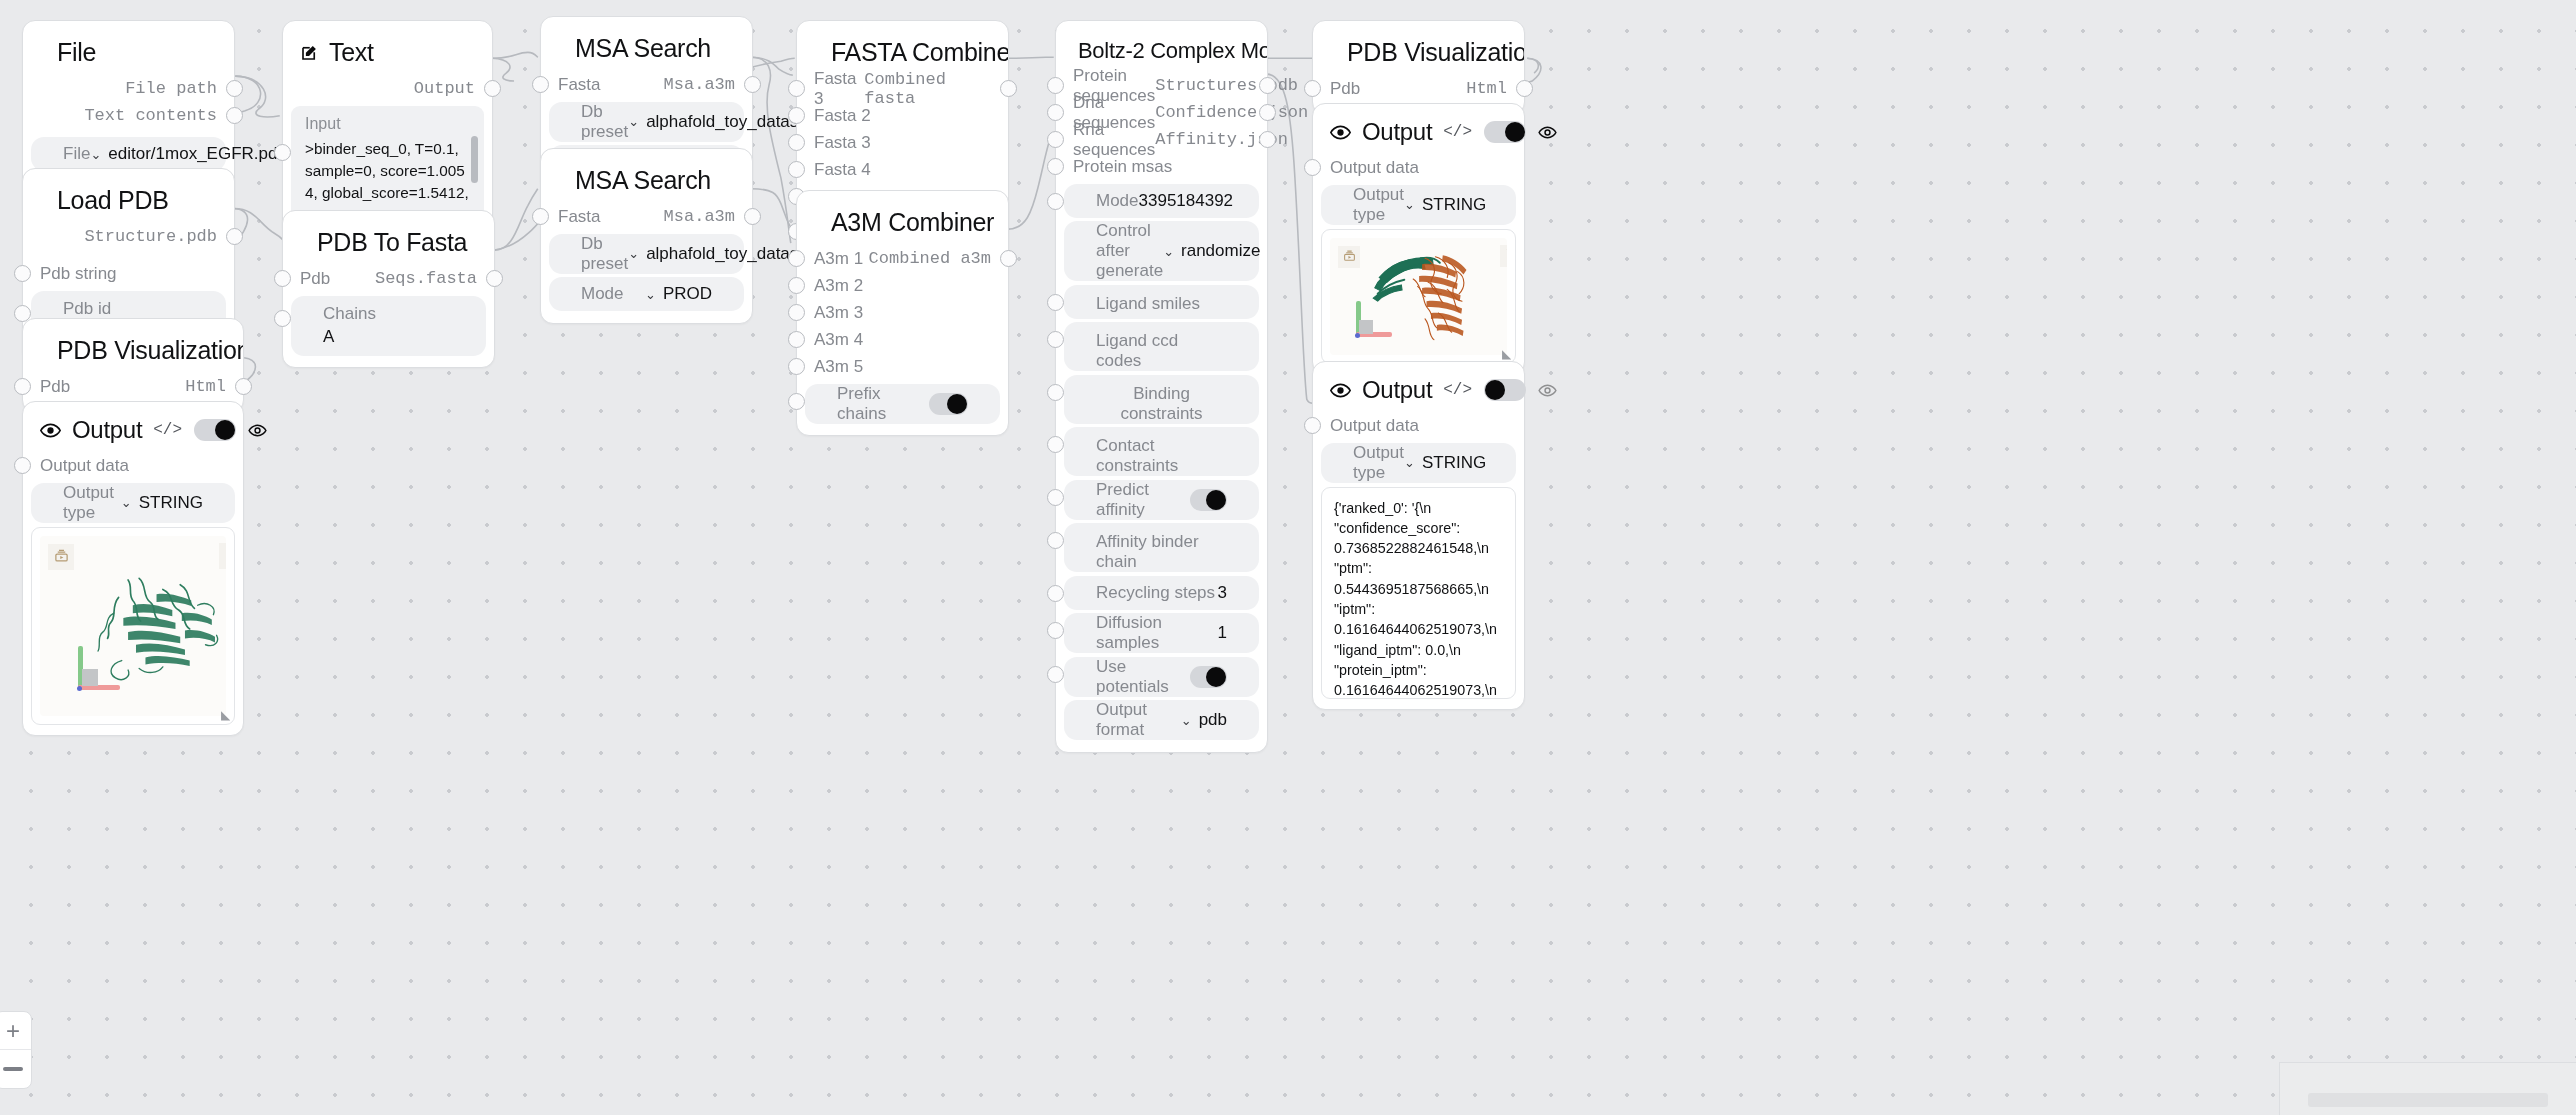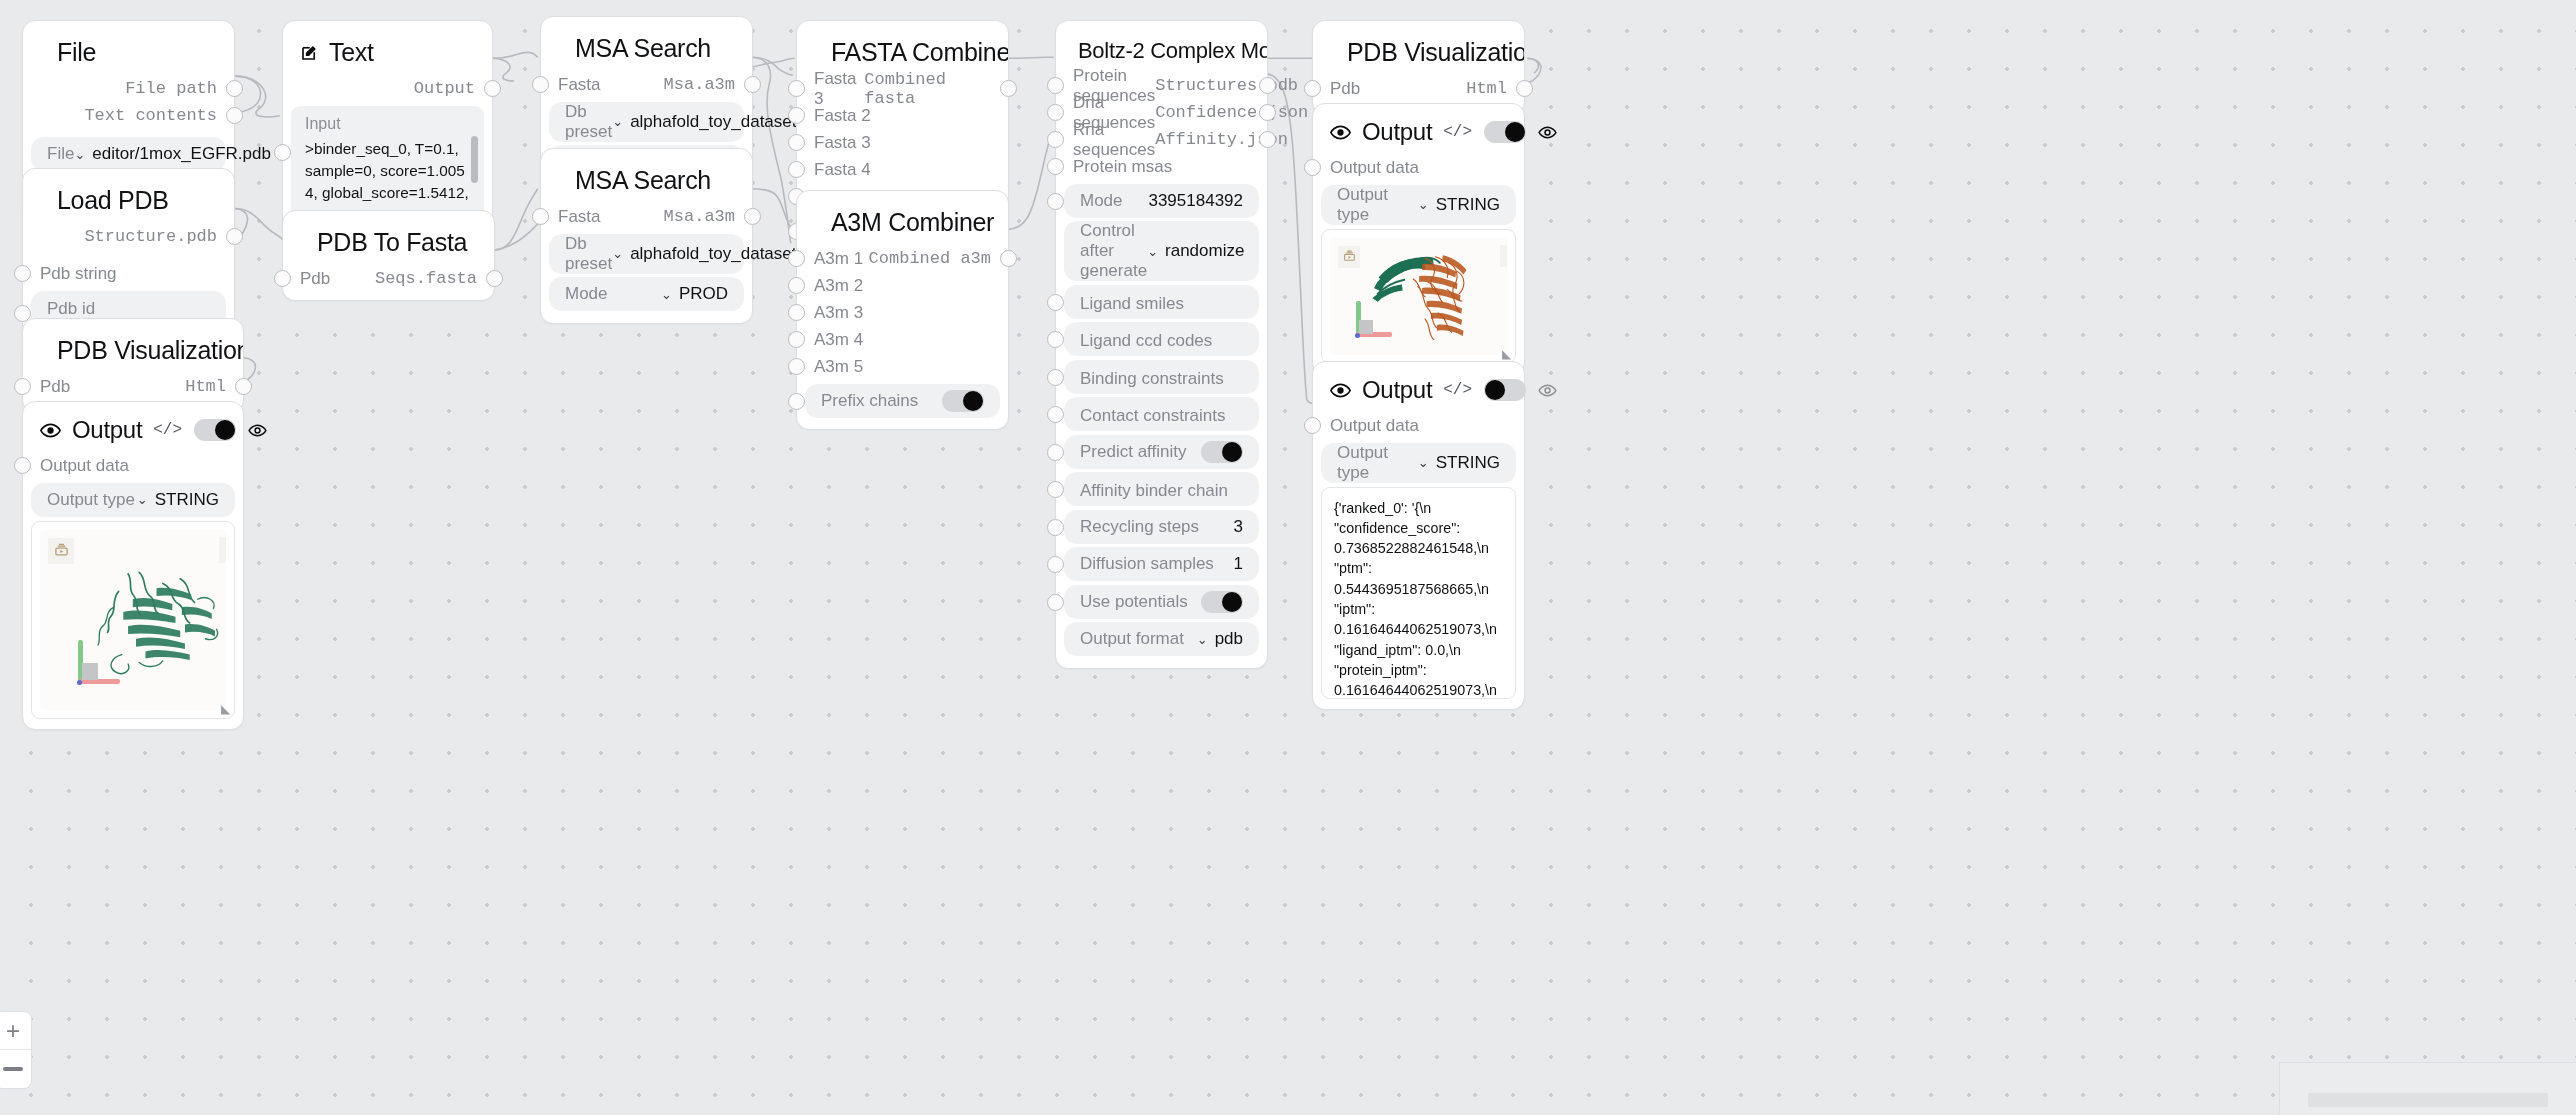--- a/index.html
+++ b/index.html
@@ -60,21 +60,21 @@
   .iorow.both { }
 
   .widget {
     position: relative;
     margin: 3.5px 8px;
     background: #f0f1f3;
     border-radius: 13px;
     min-height: 34px;
     display: flex;
     align-items: center;
-    padding: 0 16px;
+    padding: 0 32px;
     font-size: 17px;
     color: #86898f;
   }
   .widget .wval {
     margin-left: auto;
     color: #111214;
     display: flex; align-items: center; gap: 7px;
     white-space: nowrap;
   }
   .widget .chev { font-size: 13px; color: #3a3c40; }
@@ -448,20 +448,25 @@
   </div>
 
   <div class="node" style="left:282px; top:210px; width:213px;">
     <div class="node-title">PDB To Fasta</div>
     <div class="iorow both">
       <span class="port left" style="top:5px;"></span>
       <span class="lbl-in">Pdb</span>
       <span class="lbl-out">Seqs.fasta</span>
       <span class="port right" style="top:5px;"></span>
     </div>
+    <div class="widget stacked" style="min-height:45px;">
+      <span class="port left" style="top:14px; left:-17px;"></span>
+      <span>Chains</span>
+      <span class="sval">A</span>
+    </div>
     <div style="height:8px"></div>
   </div>
 
   <div class="node" style="left:540px; top:16px; width:213px;">
     <div class="node-title">MSA Search</div>
     <div class="iorow both">
       <span class="port left" style="top:5px;"></span>
       <span class="lbl-in">Fasta</span>
       <span class="lbl-out">Msa.a3m</span>
       <span class="port right" style="top:5px;"></span>

